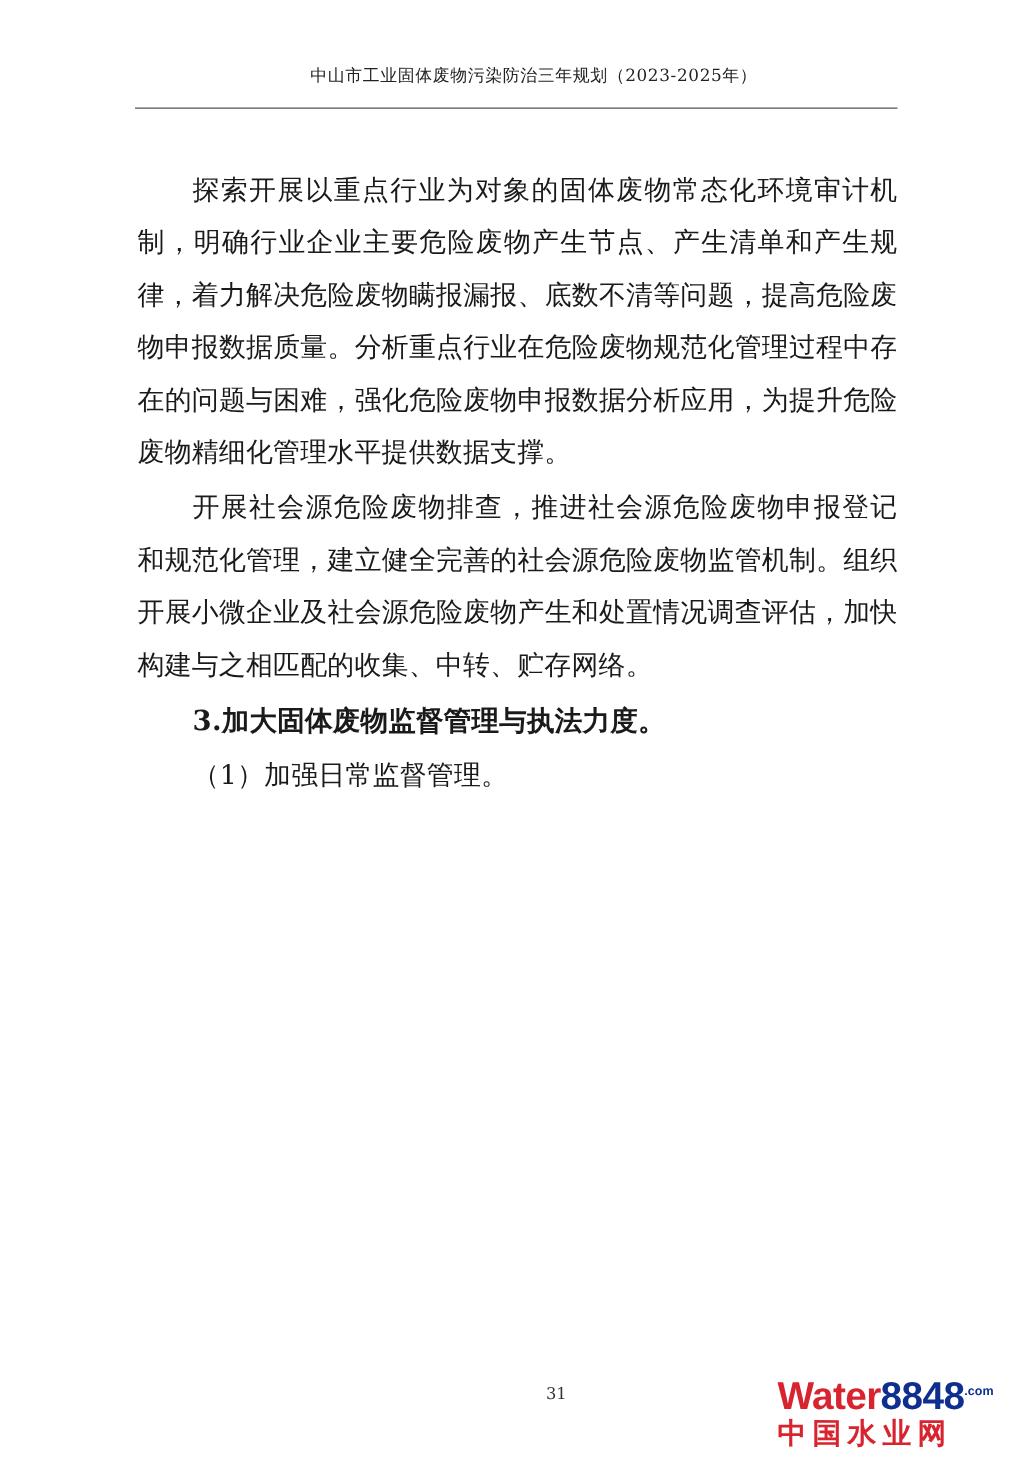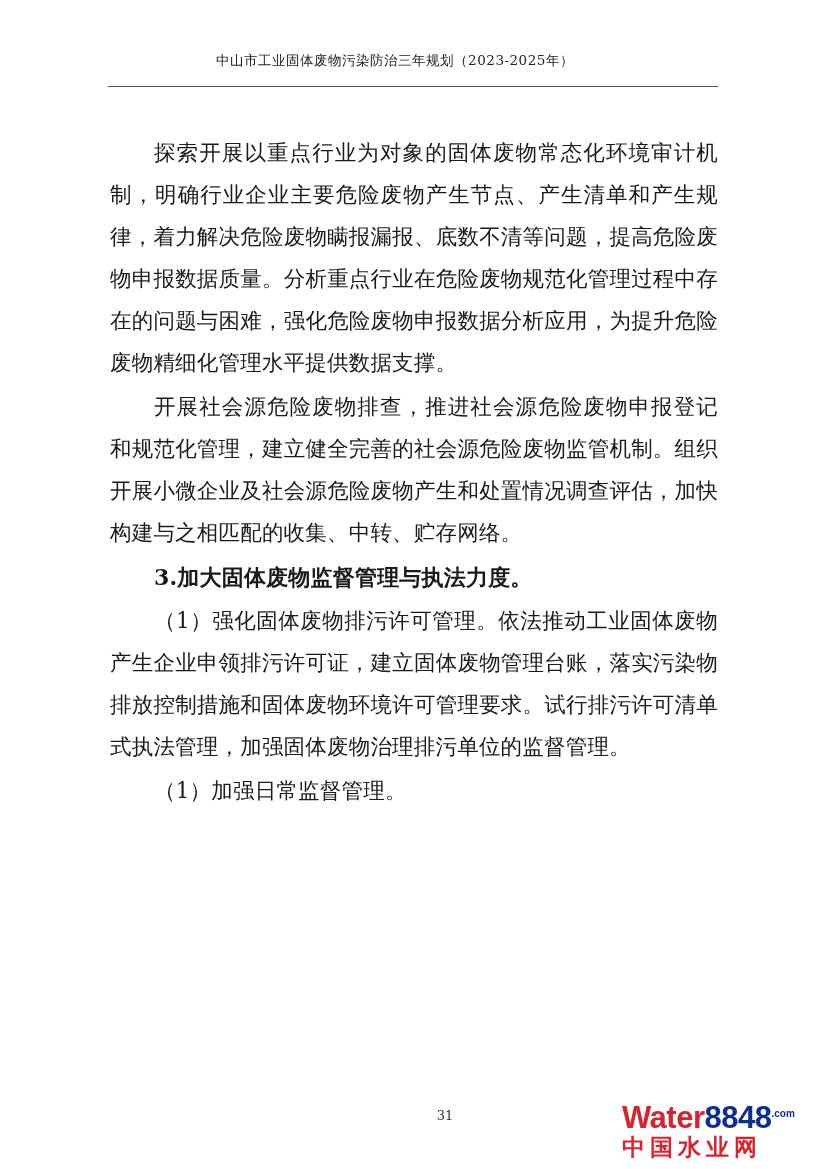--- a/index.html
+++ b/index.html
@@ -17,21 +17,21 @@
   }
   .page {
     position: absolute;
     top: 0; left: 0;
     width: 826px;
     height: 1169px;
   }
   .header {
     position: absolute;
     top: 52px;
-    left: 90px;
+    left: 122px;
     width: 610px;
     text-align: center;
     font-size: 13.5px;
     letter-spacing: 0.5px;
     color: #222;
     font-family: "DejaVu Serif", "Liberation Serif", serif;
   }
   .header-rule {
     position: absolute;
     top: 86px;
@@ -118,21 +118,20 @@
 
 <div class="page">
 
   <div class="header">中山市工业固体废物污染防治三年规划（2023-2025年）</div>
   <div class="header-rule"></div>
 
   <div class="content">
     <p class="indent">探索开展以重点行业为对象的固体废物常态化环境审计机制，明确行业企业主要危险废物产生节点、产生清单和产生规律，着力解决危险废物瞒报漏报、底数不清等问题，提高危险废物申报数据质量。分析重点行业在危险废物规范化管理过程中存在的问题与困难，强化危险废物申报数据分析应用，为提升危险废物精细化管理水平提供数据支撑。</p>
     <p class="indent">开展社会源危险废物排查，推进社会源危险废物申报登记和规范化管理，建立健全完善的社会源危险废物监管机制。组织开展小微企业及社会源危险废物产生和处置情况调查评估，加快构建与之相匹配的收集、中转、贮存网络。</p>
     <p class="heading">3.加大固体废物监督管理与执法力度。</p>
-    <p class="indent">（1）强化固体废物排污许可管理。依法推动工业固体废物产生企业申领排污许可证，建立固体废物管理台账，落实污染物排放控制措施和固体废物环境许可管理要求。试行排污许可清单式执法管理，加强固体废物治理排污单位的监督管理。</p>
     <p class="indent">（1）加强日常监督管理。</p>
   </div>
 
   <div class="page-number">31</div>
 
   <div class="watermark">
     <div class="wm-main"><span class="wm-water">Water</span><span class="wm-num">8848</span><span class="wm-sup">.com</span></div>
     <div class="wm-sub">中国水业网</div>
   </div>
 

